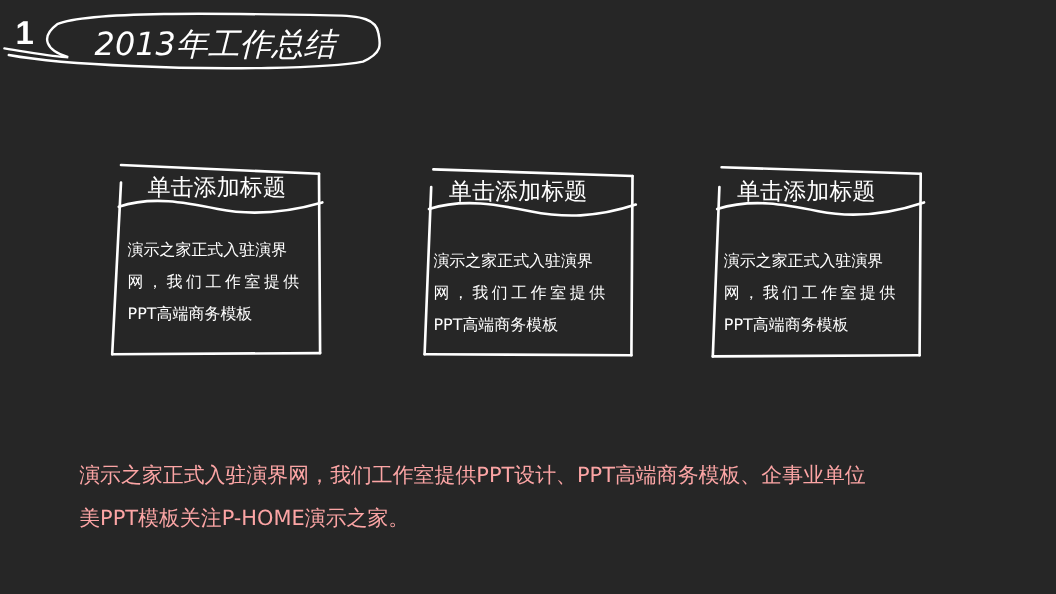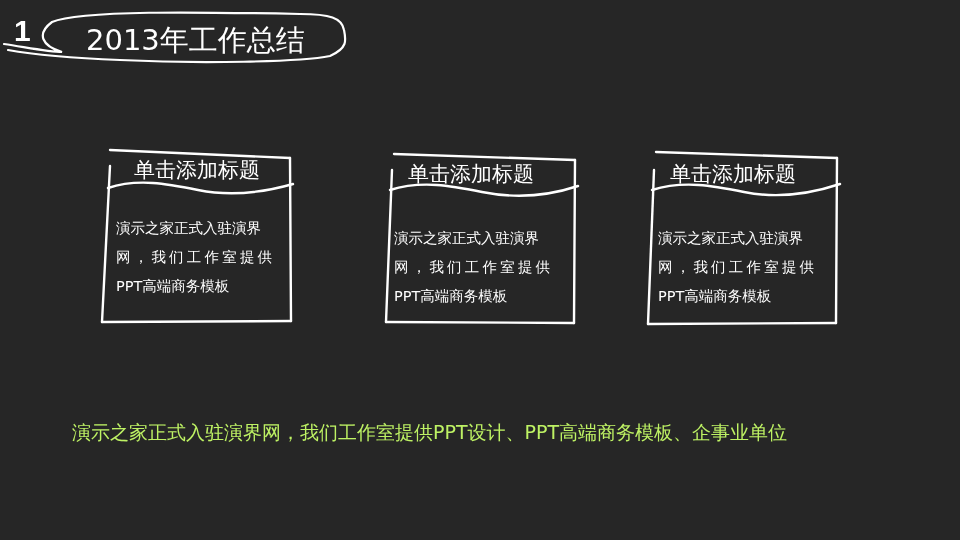--- a/index.html
+++ b/index.html
@@ -17,39 +17,40 @@
   .section-number {
     position: absolute; left: 14px; top: 14px;
     font-family: "Liberation Sans", sans-serif;
     font-weight: bold; font-size: 30px; color: #ffffff;
     letter-spacing: -1px;
   }
   .page-title {
     position: absolute; left: 86px; top: 22px;
     font-size: 29px; color: #ffffff; line-height: 36px;
     white-space: nowrap;
+    font-style: italic;
   }
   .card { position: absolute; }
   .card svg { position: absolute; left: 0; top: 0; overflow: visible; }
   .card-title {
     position: absolute;
     font-weight: normal; font-size: 21px; color: #ffffff;
     white-space: nowrap; line-height: 28px;
   }
   .card-body {
     position: absolute;
     font-size: 14.5px; color: #ffffff; line-height: 29px;
     width: 180px;
   }
   .card-body .ln { display: block; white-space: nowrap; }
   .justify { letter-spacing: 3.2px; }
   .bottom-text {
     position: absolute; left: 72px; top: 413px;
     width: 830px;
-    font-size: 19px; line-height: 39px; color: #bef264;
+    font-size: 19px; line-height: 39px; color: #fca5a5;
   }
   .bottom-text .ln { display: block; white-space: nowrap; }
 </style>
 </head>
 <body>
 
 <svg class="header-svg" width="360" height="80">
   <path d="M4 44 C 30 48, 50 52, 62 52 C 42 46, 36 34, 52 22 C 80 10, 200 12, 300 14 C 330 14, 342 18, 344 30 C 346 40, 348 48, 330 56 C 300 62, 200 64, 120 60 C 70 58, 30 54, 8 50" fill="none" stroke="#ffffff" stroke-width="2.2" stroke-linecap="round"></path>
 </svg>
 <div class="section-number">1</div>
@@ -98,13 +99,14 @@
   <div class="card-title" style="left:26px; top:12px;">单击添加标题</div>
   <div class="card-body" style="left:14px; top:76px;">
     <span class="ln">演示之家正式入驻演界</span>
     <span class="ln justify">网，我们工作室提供</span>
     <span class="ln">PPT高端商务模板</span>
   </div>
 </div>
 
 <div class="bottom-text">
   <span class="ln">演示之家正式入驻演界网，我们工作室提供PPT设计、PPT高端商务模板、企事业单位</span>
+  <span class="ln">美PPT模板关注P-HOME演示之家。</span>
 </div>
 
 </body></html>

